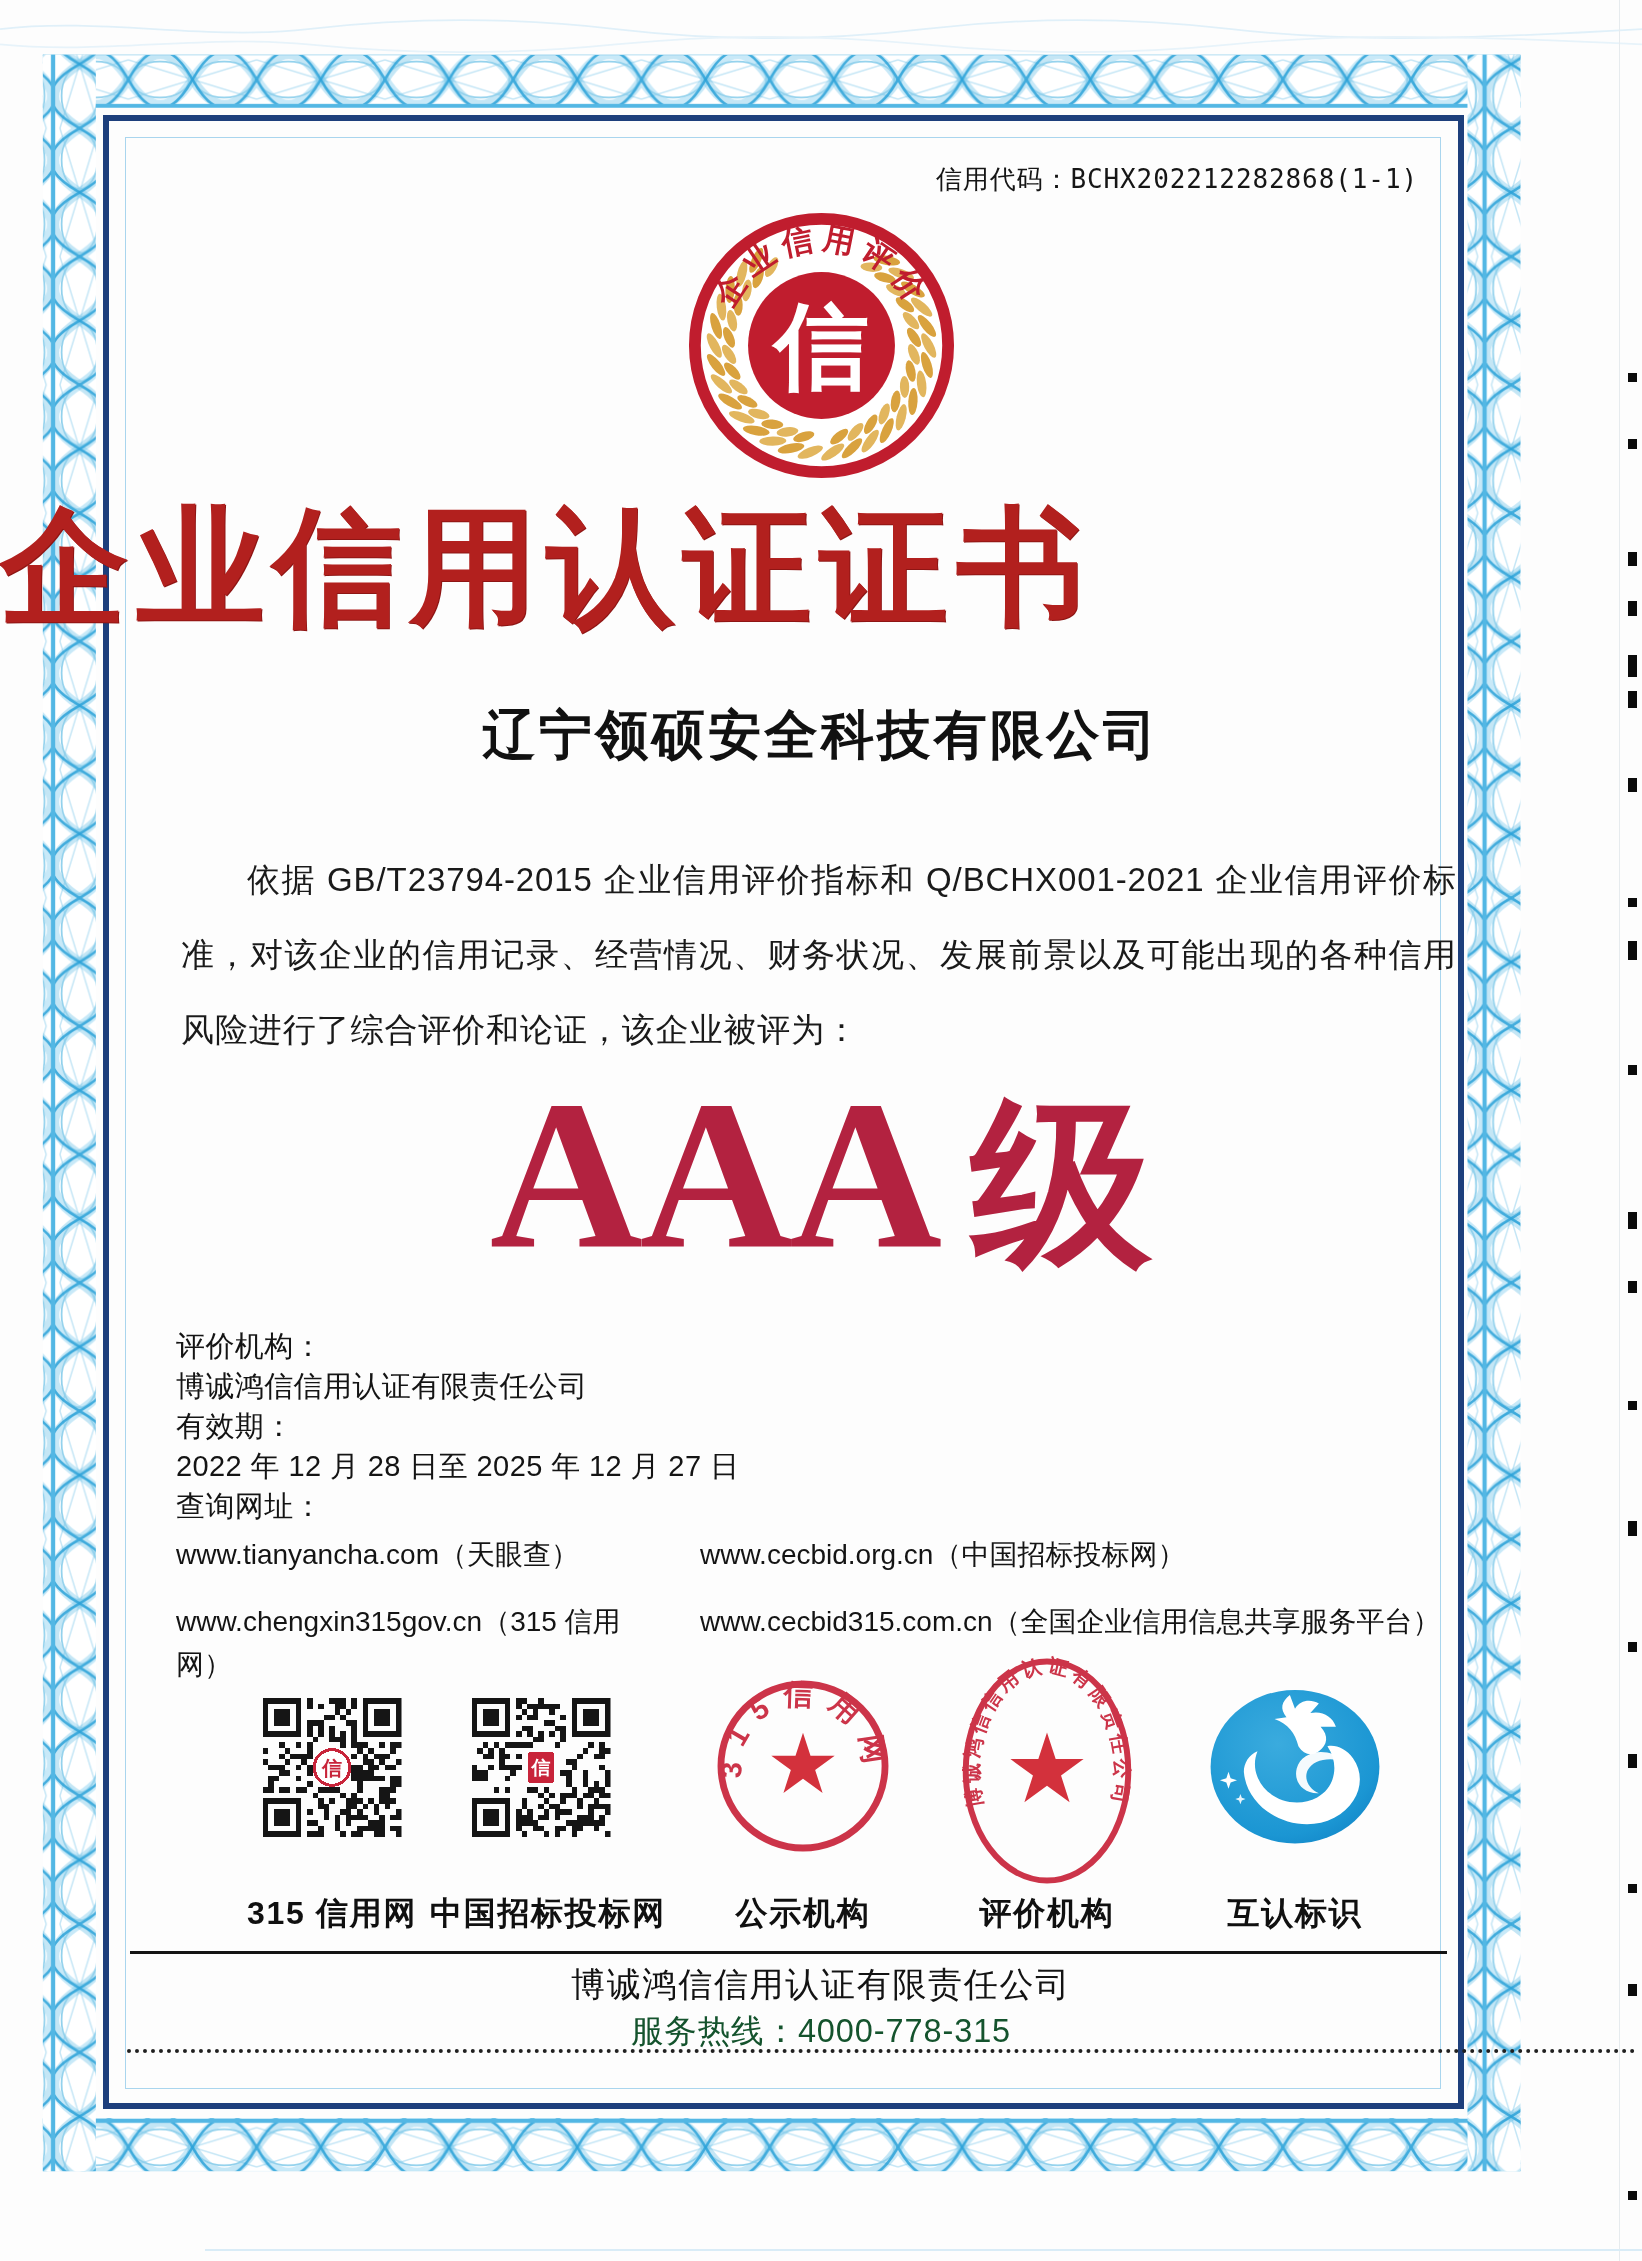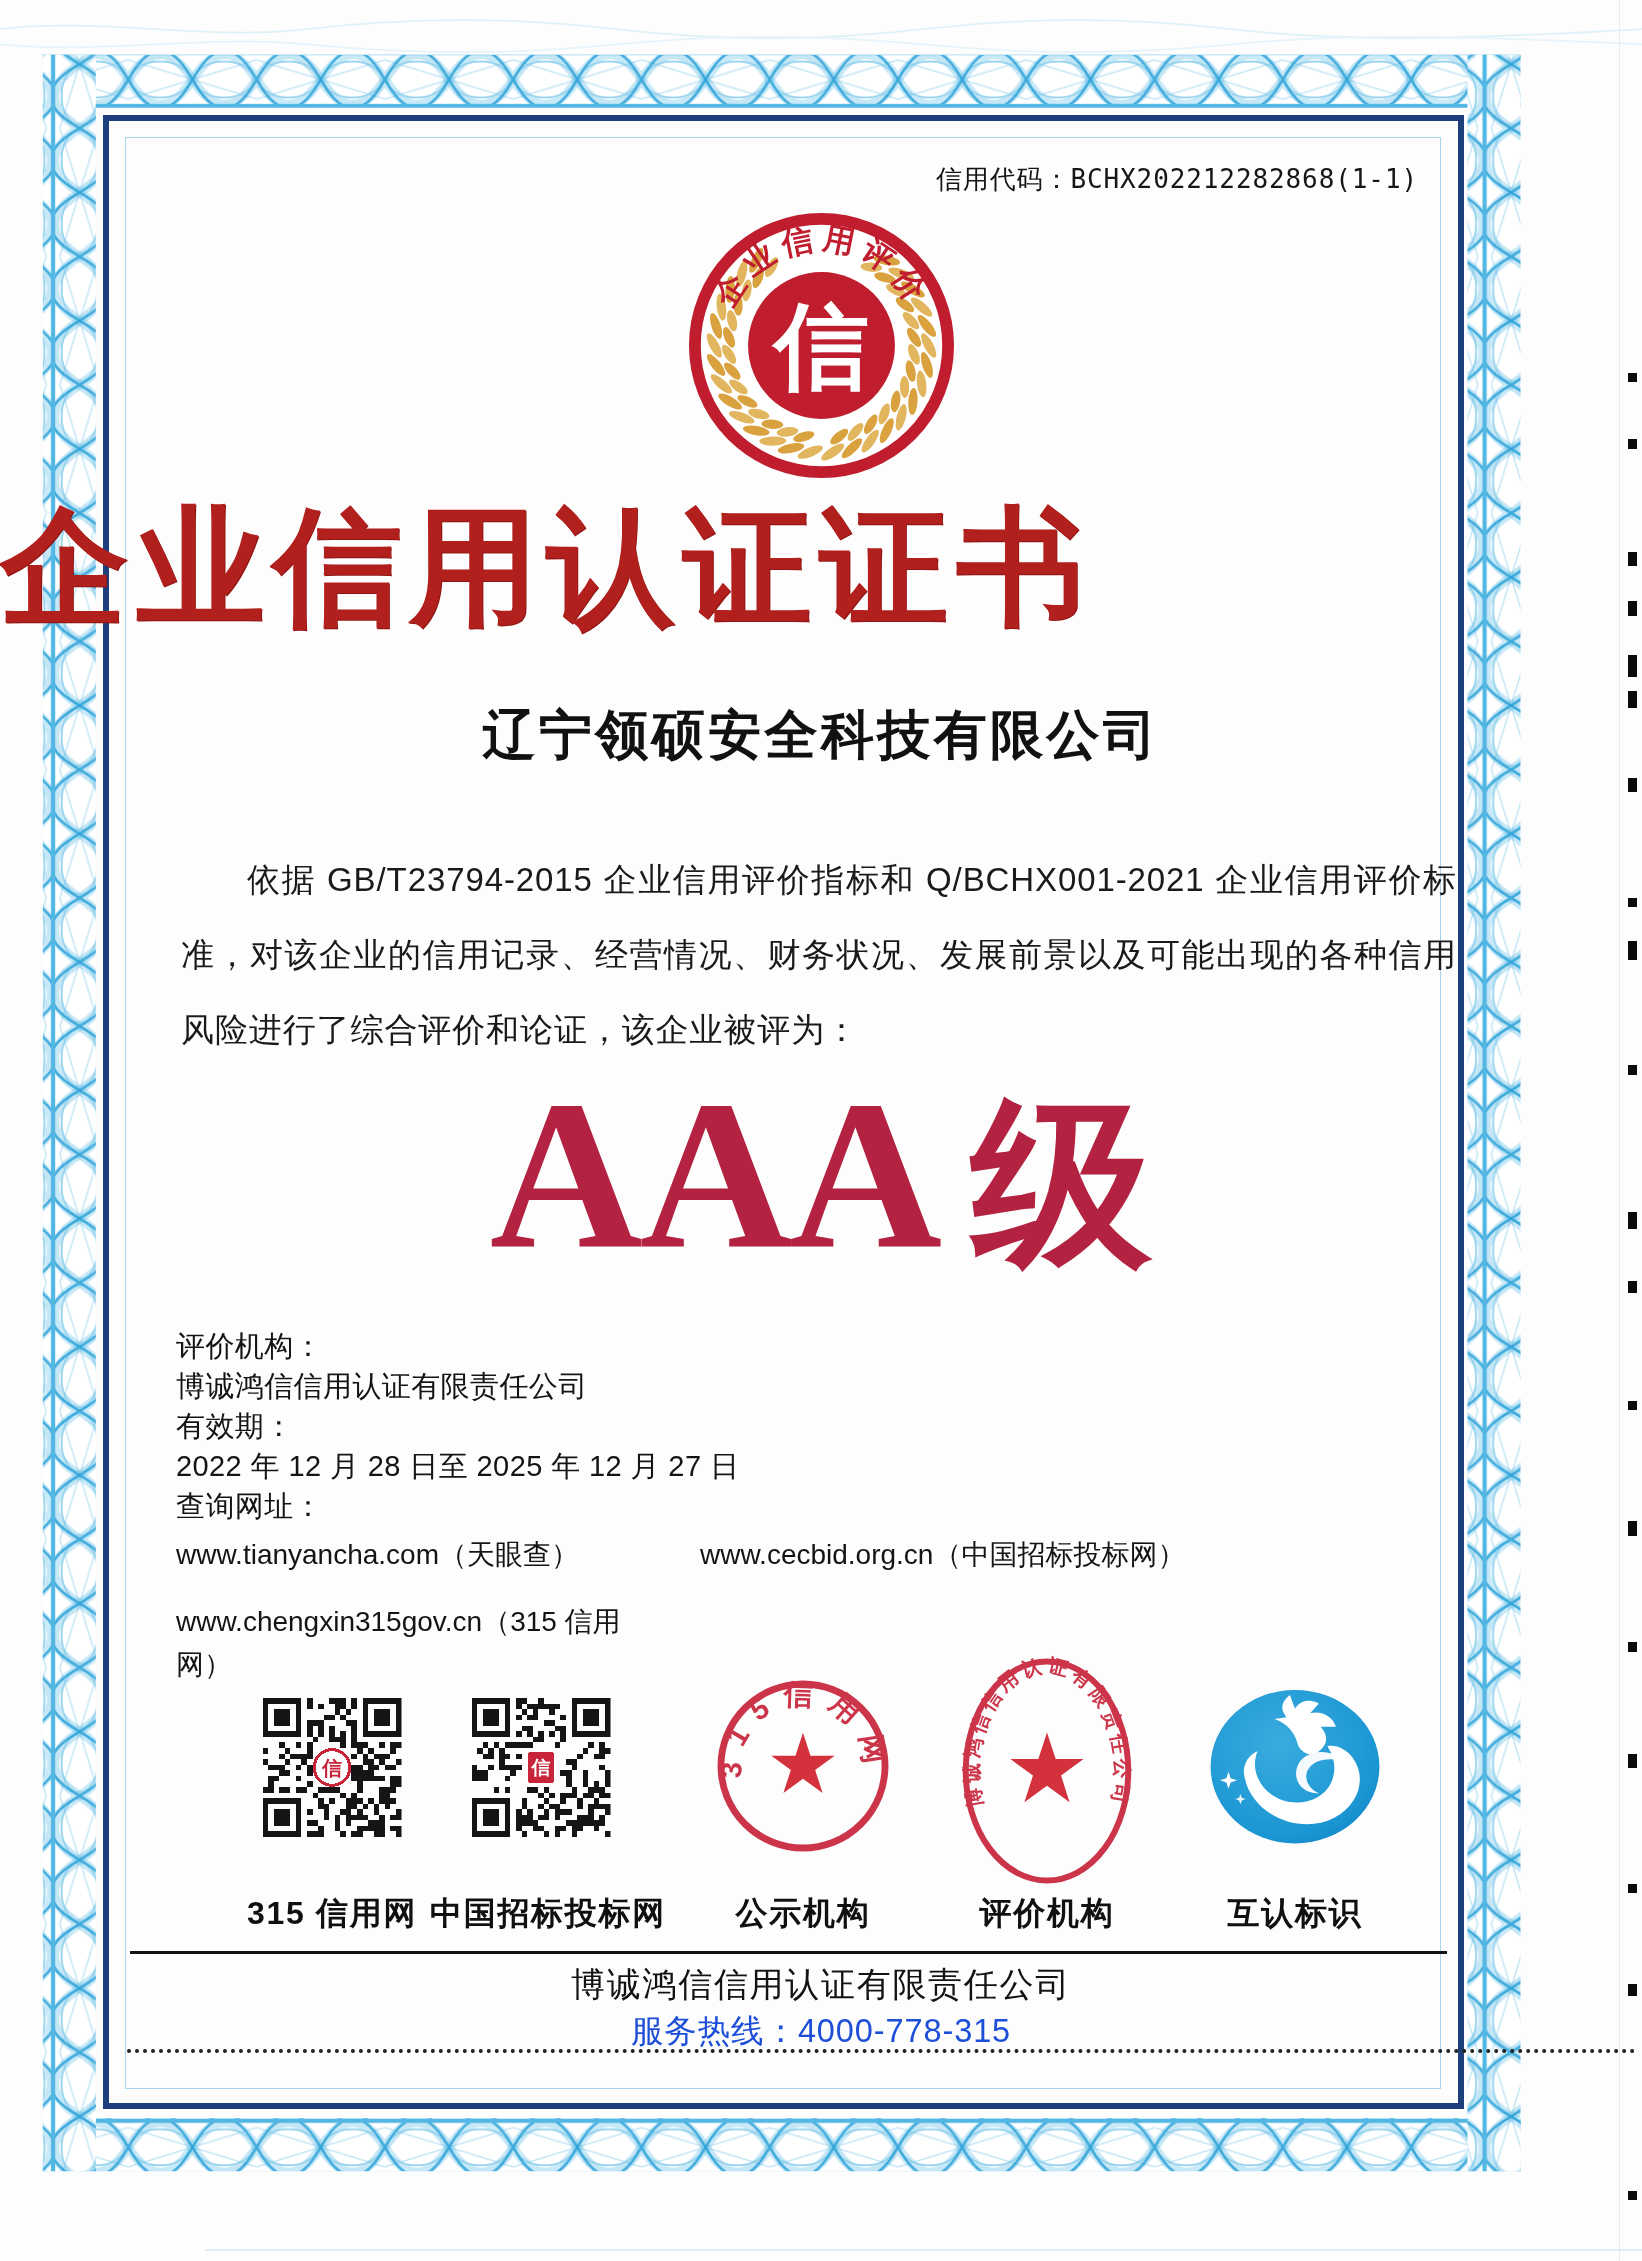--- a/index.html
+++ b/index.html
@@ -63,21 +63,21 @@
     position:absolute;top:194px;left:0;right:0;text-align:center;
     font-size:32px;font-weight:700;color:#101010;letter-spacing:1.7px;white-space:nowrap;
   }
   .divider{position:absolute;left:130px;top:1951px;width:1317px;height:3.4px;background:#141414;}
   .footer-company{
     position:absolute;left:0;right:0;top:1962px;text-align:center;
     font-size:34px;color:#131313;font-weight:500;letter-spacing:1.7px;
   }
   .footer-hotline{
     position:absolute;left:0;right:0;top:2010px;text-align:center;
-    font-size:32.5px;color:#1d4ed8;font-weight:500;letter-spacing:0.9px;
+    font-size:32.5px;color:#14532d;font-weight:500;letter-spacing:0.9px;
   }
   .dotted-line{
     position:absolute;left:127px;top:2049px;width:1509px;height:0;
     border-top:4.3px dotted #202020;
   }
   .bottom-scanline{position:absolute;left:205px;top:2249px;width:1437px;height:1.7px;background:#d9ecf7;}
   .edge-dash{position:absolute;background:#0b0b0b;width:9.4px;left:1628px;}
   .edge-faintline{position:absolute;left:1619px;top:0;width:0.9px;height:2261px;background:#e6ebee;}
 </style>
 </head>
@@ -214,20 +214,21 @@
     <div>博诚鸿信信用认证有限责任公司</div>
     <div>有效期：</div>
     <div>2022 年 12 月 28 日至 2025 年 12 月 27 日</div>
     <div>查询网址：</div>
   </div>
 
   <div class="urls">
     <div><span>www.tianyancha.com</span><span>（天眼查）</span></div>
     <div><span>www.cecbid.org.cn</span><span>（中国招标投标网）</span></div>
     <div><span>www.chengxin315gov.cn</span><span>（315 信用网）</span></div>
+    <div><span>www.cecbid315.com.cn</span><span>（全国企业信用信息共享服务平台）</span></div>
   </div>
 
   <div class="badge" style="left:221px">
     <div class="badge-visual">
       <svg class="qr" width="139" height="139" viewBox="0 0 25 25" style="top:0" shape-rendering="crispEdges">
           <rect x="8" y="0" width="1" height="1" fill="#151515"></rect>
           <rect x="12" y="0" width="1" height="1" fill="#151515"></rect>
           <rect x="13" y="0" width="1" height="1" fill="#151515"></rect>
           <rect x="14" y="0" width="1" height="1" fill="#151515"></rect>
           <rect x="16" y="0" width="1" height="1" fill="#151515"></rect>

